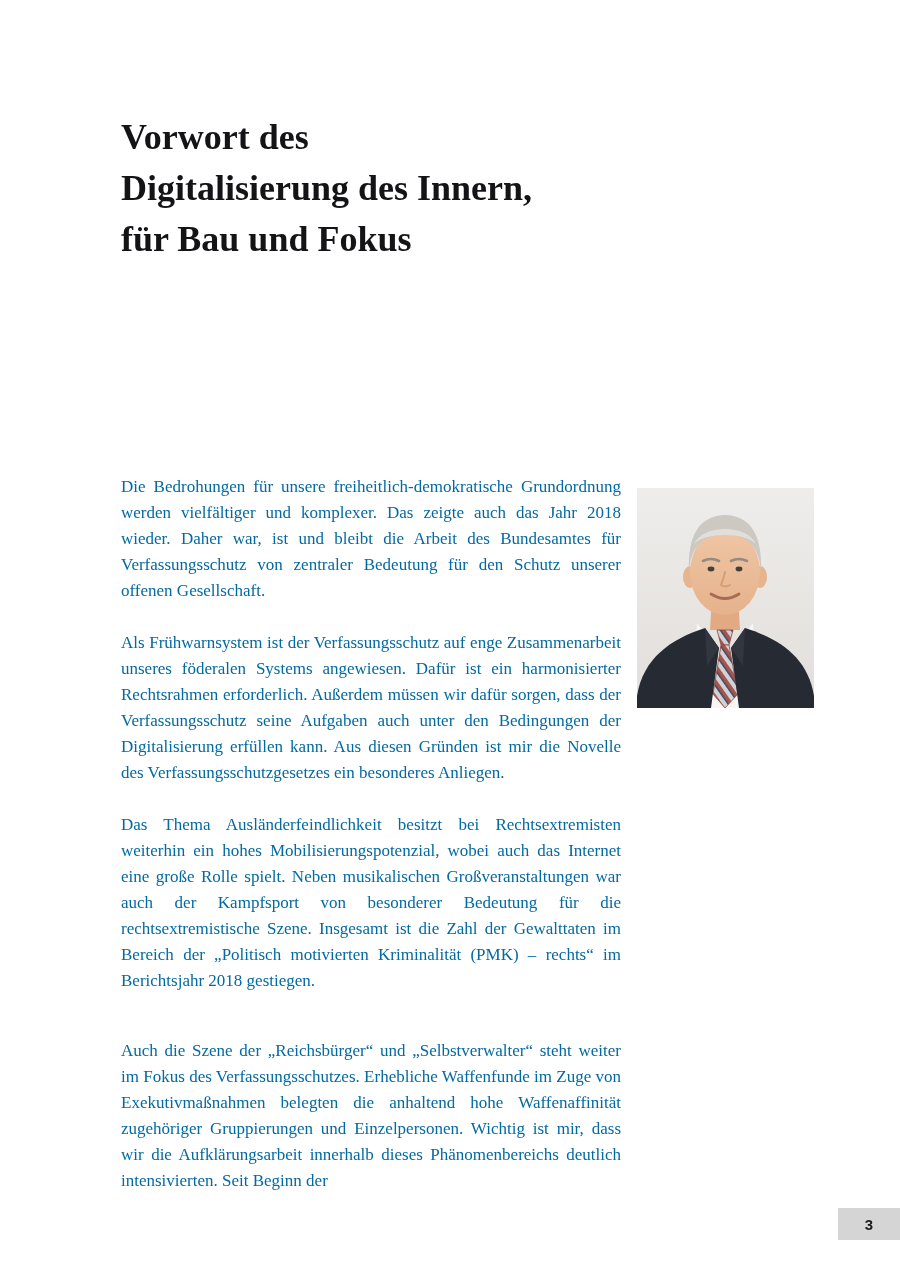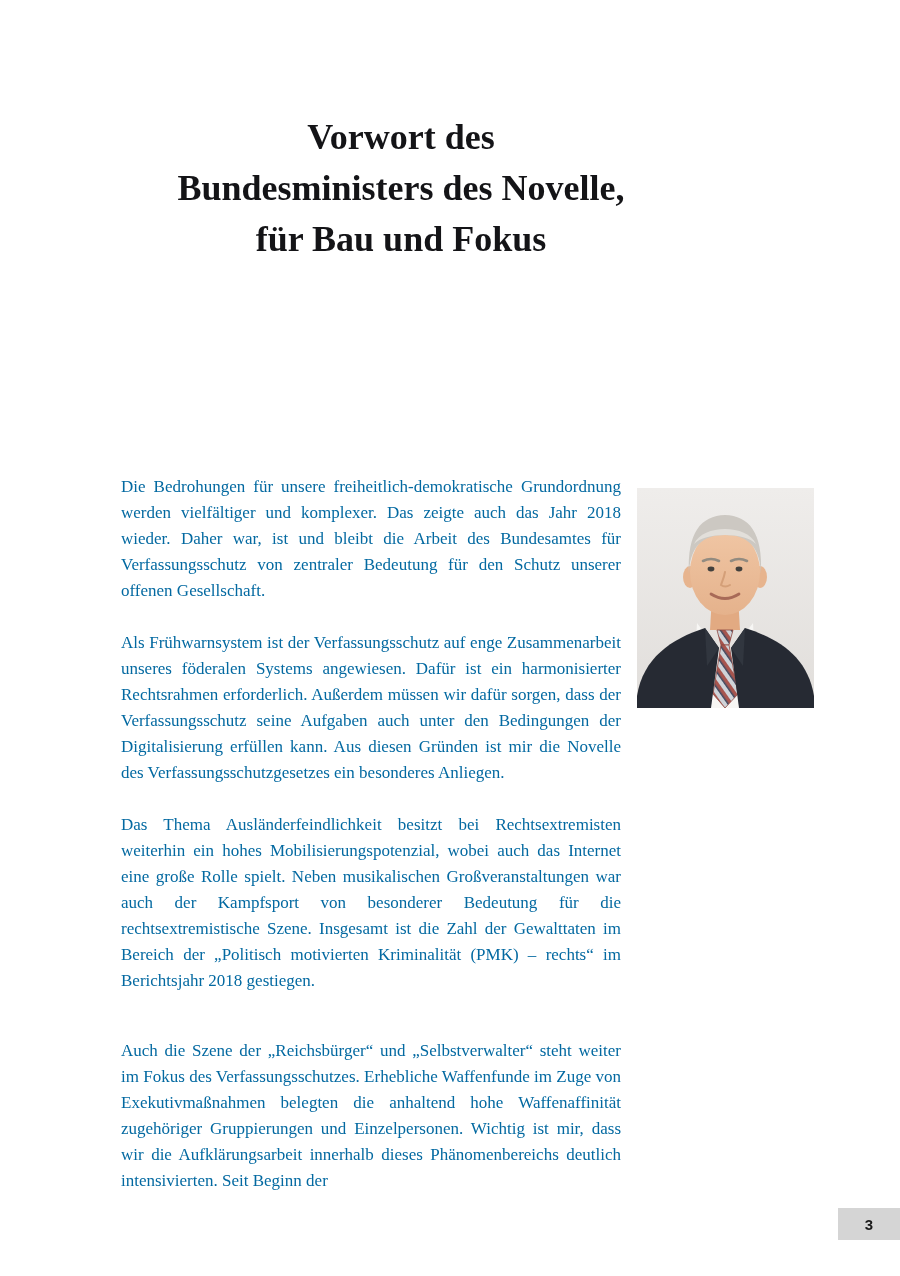--- a/index.html
+++ b/index.html
@@ -18,21 +18,20 @@
   .heading {
     position: absolute;
     left: 121px;
     top: 112px;
     width: 560px;
     font-family: "Liberation Serif", serif;
     font-weight: 700;
     font-size: 36px;
     line-height: 51px;
     color: #141417;
-    text-align: center;
   }
 
   .body-col {
     position: absolute;
     left: 121px;
     top: 474px;
     width: 500px;
     font-size: 17px;
     line-height: 26px;
     text-align: justify;
@@ -73,21 +72,21 @@
     color: #1a1a1a;
   }
 </style>
 </head>
 <body>
 
 <div class="page">
 
   <header class="heading">
     <div>Vorwort des</div>
-    <div>Bundesministers des Novelle,</div>
+    <div>Digitalisierung des Innern,</div>
     <div>für Bau und Fokus</div>
   </header>
 
   <div class="body-col" lang="de">
     <p>Die Bedrohungen für unsere freiheitlich-demokratische Grund­ordnung werden vielfältiger und komplexer. Das zeigte auch das Jahr 2018 wieder. Daher war, ist und bleibt die Arbeit des Bun­desamtes für Verfassungsschutz von zentraler Bedeutung für den Schutz unserer offenen Gesellschaft.</p>
     <p>Als Frühwarnsystem ist der Verfassungsschutz auf enge Zusam­menarbeit unseres föderalen Systems angewiesen. Dafür ist ein harmonisierter Rechtsrahmen erforderlich. Außerdem müssen wir dafür sorgen, dass der Verfassungsschutz seine Aufgaben auch un­ter den Bedingungen der Digitalisierung erfüllen kann. Aus diesen Gründen ist mir die Novelle des Verfassungsschutzgesetzes ein be­sonderes Anliegen.</p>
     <p>Das Thema Ausländerfeindlichkeit besitzt bei Rechtsextremisten weiterhin ein hohes Mobilisierungspotenzial, wobei auch das In­ternet eine große Rolle spielt. Neben musikalischen Großveran­staltungen war auch der Kampfsport von besonderer Bedeutung für die rechtsextremistische Szene. Insgesamt ist die Zahl der Gewalttaten im Bereich der „Politisch motivierten Kriminalität (PMK) – rechts“ im Berichtsjahr 2018 gestiegen.</p>
     <p>Auch die Szene der „Reichsbürger“ und „Selbstverwalter“ steht weiter im Fokus des Verfassungsschutzes. Erhebliche Waffen­funde im Zuge von Exekutivmaßnahmen belegten die anhaltend hohe Waffenaffinität zugehöriger Gruppierungen und Einzelper­sonen. Wichtig ist mir, dass wir die Aufklärungsarbeit innerhalb dieses Phänomenbereichs deutlich intensivierten. Seit Beginn der</p>
   </div>
 

